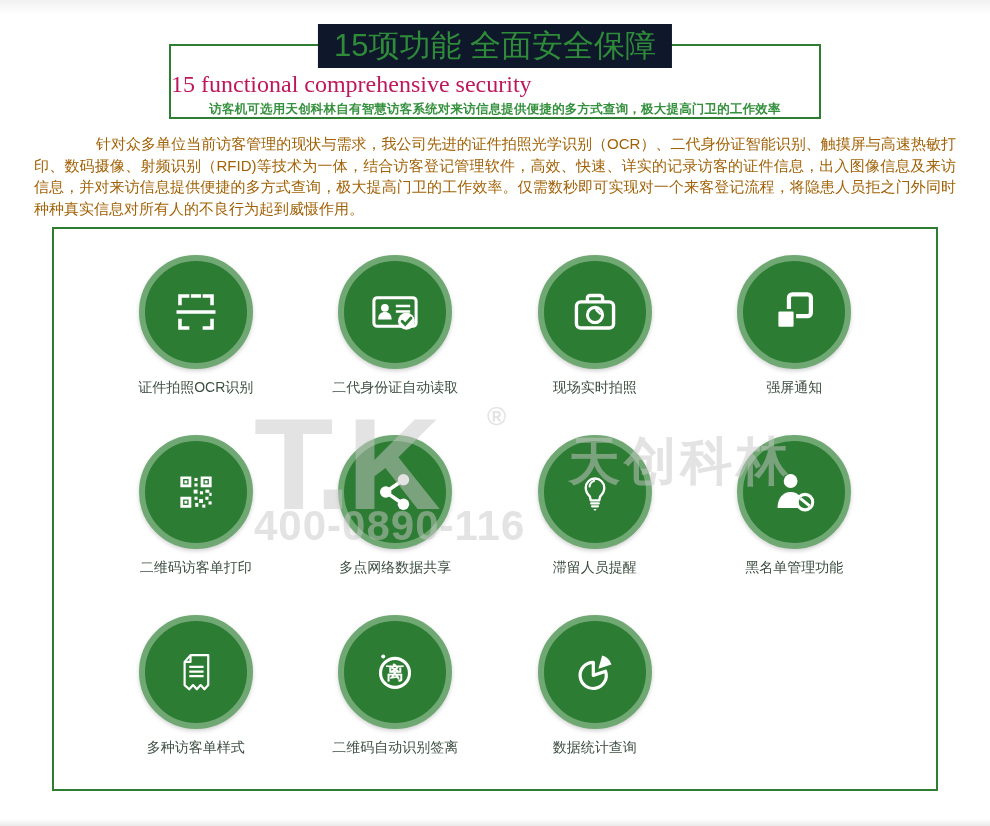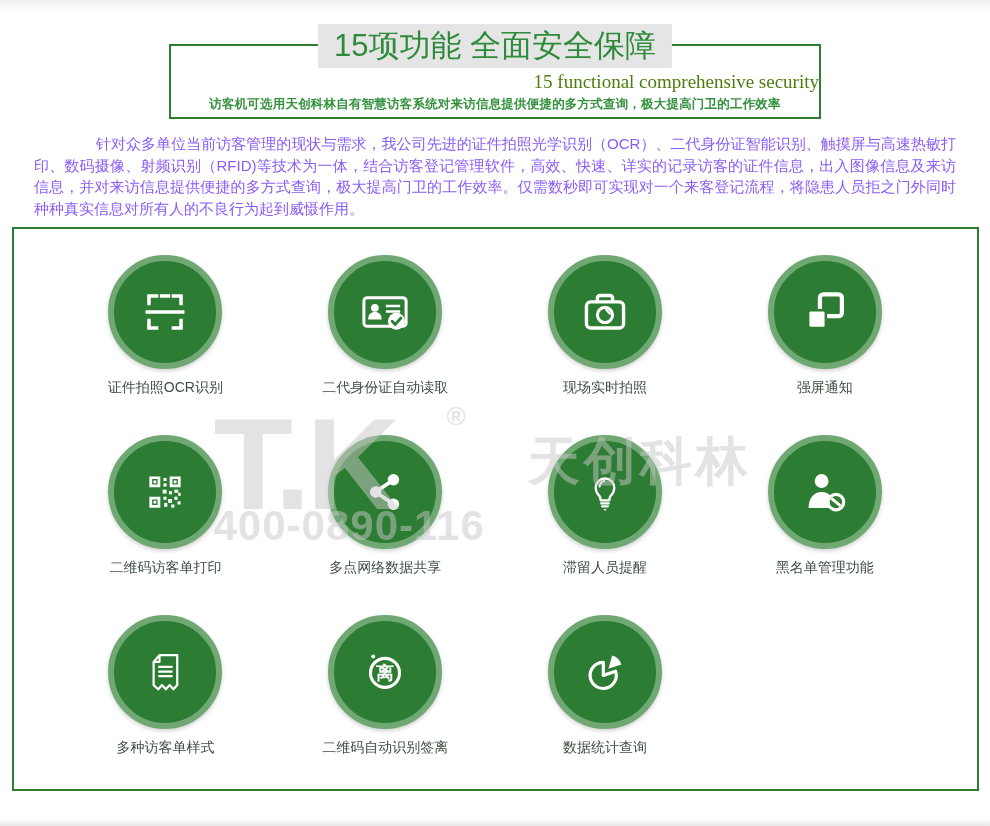--- a/index.html
+++ b/index.html
@@ -7,34 +7,34 @@
               font-family:"Liberation Sans","DejaVu Sans",sans-serif; }
   .top-fade { height:14px; width:100%;
               background:linear-gradient(to bottom,#f1f1f1,#ffffff); }
   .bottom-fade { height:7px; width:100%; margin-top:28px;
               background:linear-gradient(to bottom,#ffffff,#e9e9e9); }
 
   
   .header-wrap { width:652px; height:75px; margin:30px auto 0; position:relative;
                  border:2px solid #2e7d32; }
   .main-title { position:absolute; top:-22px; left:50%; transform:translateX(-50%);
-                background:#e5e5e5; padding:0 16px; white-space:nowrap;
+                background:#0f172a; padding:0 16px; white-space:nowrap;
                 font-size:31px; line-height:44px; color:#2e8b3a; font-weight:500; }
-  .sub-en { margin-top:25px; text-align:right;
+  .sub-en { margin-top:25px; text-align:left;
             font-family:"Liberation Serif","DejaVu Serif",serif;
-            font-size:19px; color:#4d7c0f; }
+            font-size:24px; color:#be185d; }
   .sub-desc { margin-top:3px; text-align:center; font-size:12.5px; font-weight:bold;
               color:#35913e; letter-spacing:0.2px; }
 
   
   .intro { width:922px; margin:14px auto 0; font-size:15px; line-height:21.5px;
-           color:#8b5cf6; text-align:justify; text-indent:62px; }
-
-  
-  .card { width:967px; height:564px; margin:8px auto 0; border:2px solid #2e7d32;
+           color:#a16207; text-align:justify; text-indent:62px; }
+
+  
+  .card { width:886px; height:564px; margin:8px auto 0; border:2px solid #2e7d32;
           position:relative; background:#ffffff; }
   .grid { display:grid; grid-template-columns:repeat(4,1fr); padding:26px 42px 0;
           row-gap:38px; }
   .feature { display:flex; flex-direction:column; align-items:center; }
   .circle { width:114px; height:114px; border-radius:50%; background:#2d7c33;
             border:6px solid #6fa873; display:flex; align-items:center;
             justify-content:center; box-shadow:0 2px 4px rgba(0,0,0,0.18);
             position:relative; z-index:1; }
   .feature .flabel { margin-top:10px; font-size:14px; color:#3e4f42;
                      position:relative; z-index:6; white-space:nowrap; }

